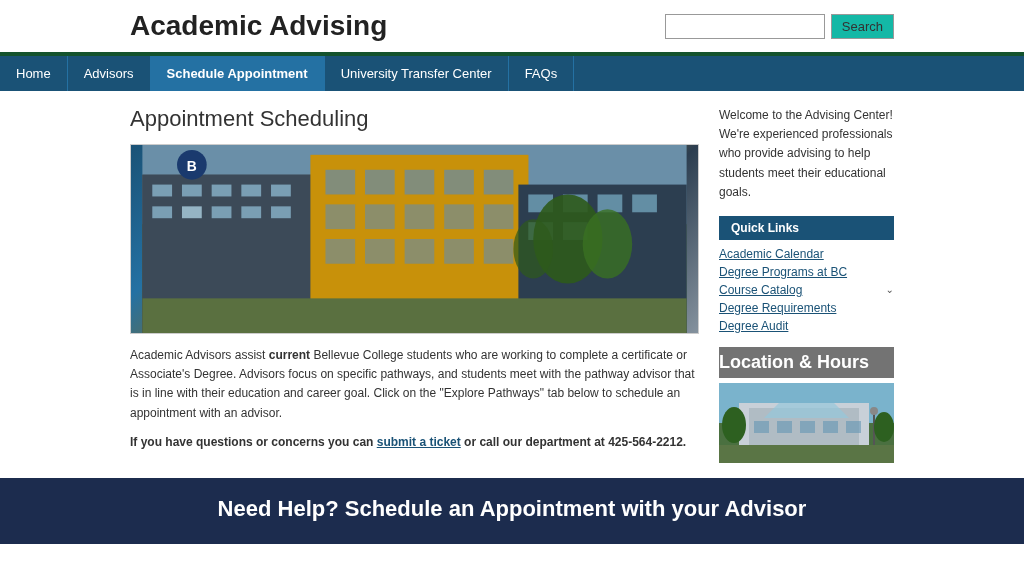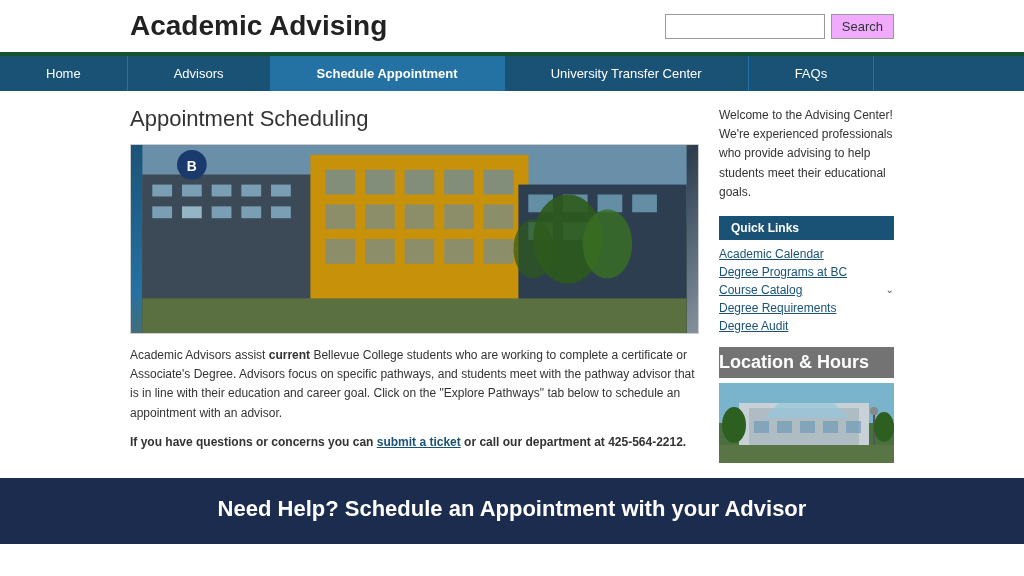--- a/index.html
+++ b/index.html
@@ -24,37 +24,37 @@
       align-items: center;
       gap: 6px;
     }
     .search-input {
       border: 1px solid #999;
       padding: 4px 8px;
       width: 160px;
       font-size: 13px;
     }
     .search-button {
-      background: #f0abfc;
+      background: #14b8a6;
       border: 1px solid #999;
       padding: 4px 10px;
       cursor: pointer;
       font-size: 13px;
       color: #333;
     }
 
     
     .nav {
       background: #1a5276;
       display: flex;
       align-items: center;
     }
     .nav-item {
       color: #fff;
-      padding: 10px 46px;
+      padding: 10px 16px;
       font-size: 13px;
       cursor: pointer;
       text-align: center;
       border-right: 1px solid #2471a3;
     }
     .nav-item:first-child { border-left: none; }
     .nav-item.active {
       background: #2471a3;
       font-weight: bold;
     }

